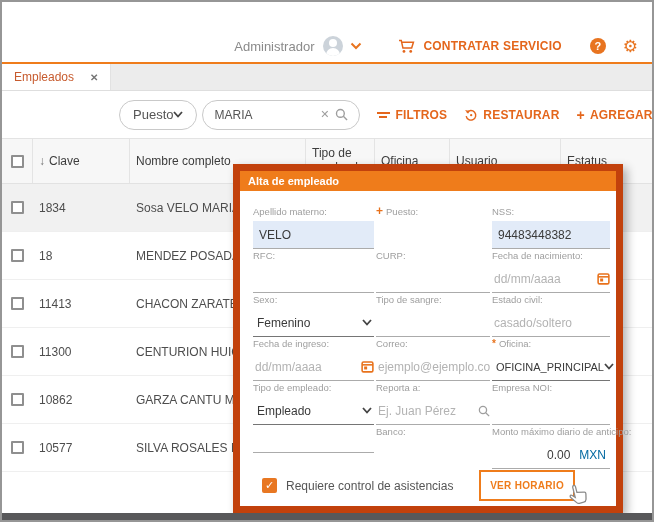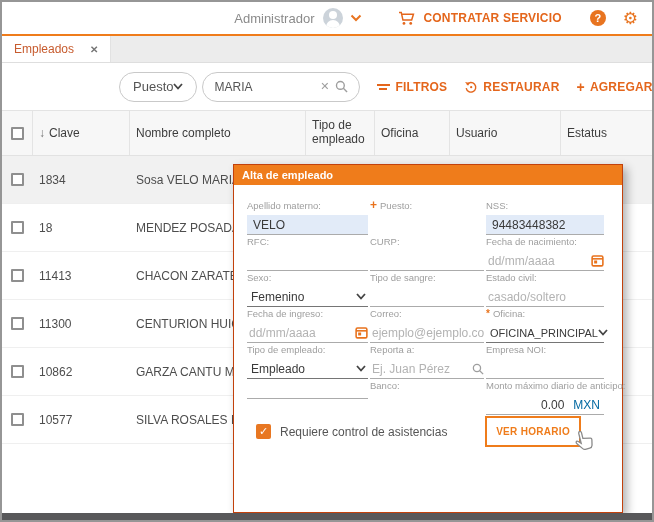--- a/index.html
+++ b/index.html
@@ -1,20 +1,20 @@
 <!DOCTYPE html>
 <html><head>
 <meta charset="utf-8">
 <style>
   * { margin:0; padding:0; box-sizing:border-box; }
   body { font-family:"Liberation Sans", sans-serif; background:#fff; }
   .window { width:654px; height:522px; border:2px solid #969696; position:relative; background:#fff; overflow:hidden; }
 
   
-  .topbar { height:30px; display:flex; align-items:center; justify-content:flex-end; padding:16px 14px; border-bottom:2px solid #ef7c1b; background:#fff; }
+  .topbar { height:30px; display:flex; align-items:center; justify-content:flex-end; padding:16px 14px; border-bottom:2px solid #ef7c1b; background:#fff;margin-top:28px; }
   .user-label { color:#8a8a8a; font-size:13px; }
   .avatar { width:20px; height:20px; border-radius:50%; background:#ccd3da; position:relative; margin:0 7px 0 9px; overflow:hidden; }
   .avatar::before { content:""; position:absolute; width:8px; height:8px; border-radius:50%; background:#fff; left:6px; top:3px; }
   .avatar::after { content:""; position:absolute; width:14px; height:9px; border-radius:7px 7px 0 0; background:#fff; left:3px; top:12px; }
   .chev-orange { width:12px; height:8px; }
   .cart-icon { width:17px; height:15px; margin-left:36px; }
   .contract-label { color:#e4661c; font-size:12px; letter-spacing:.2px; margin-left:8px; font-weight:bold; }
   .help-badge { width:16px; height:16px; border-radius:50%; background:#e87420; color:#fff; font-size:11px; font-weight:bold; display:flex; align-items:center; justify-content:center; margin-left:28px; }
   .gear { color:#e87420; font-size:17px; margin-left:17px; line-height:1; }
 
@@ -43,28 +43,28 @@
   .c-clave { width:97px; } .c-nombre { width:176px; } .c-tipo { width:69px; line-height:1.15; }
   .c-oficina { width:75px; } .c-usuario { width:111px; } .c-estatus { flex:1; border-right:none !important; }
   .sort-arrow { color:#757575; margin-right:4px; font-size:12px; }
   .cbx { width:13px; height:13px; border:2px solid #8f8f8f; border-radius:1px; background:#fff; }
   .trow { display:flex; height:48px; align-items:center; font-size:12px; color:#4d4d4d; border-bottom:1px solid #efefef; background:#fff; }
   .trow.selected { background:#f1f1f1; }
   .trow > div { padding-left:6px; overflow:hidden; white-space:nowrap; }
   .trow .c-check { display:flex; justify-content:center; padding-left:0; }
 
   
-  .modal { position:absolute; left:231px; top:162px; width:390px; height:349px; background:#fff; border:1px solid #c2410c; box-shadow:4px 4px 9px rgba(0,0,0,.3); z-index:5; }
+  .modal { position:absolute; left:231px; top:162px; width:390px; height:349px; background:#fff; border:7px solid #c2410c; box-shadow:4px 4px 9px rgba(0,0,0,.3); z-index:5; }
   .modal-header { height:20px; background:#ef7c1b; color:#fff; font-size:11px; font-weight:bold; display:flex; align-items:center; padding:0 8px; }
   .modal-body { padding:14px 4px 0 13px; }
   .frow { display:grid; grid-template-columns:121px 114px 118px; column-gap:2px; }
   .f-label { font-size:9.5px; color:#9e9e9e; height:12px; display:flex; align-items:center; gap:3px; margin-bottom:4px; white-space:nowrap; }
   .req-plus { color:#e8721c; font-weight:bold; font-size:12px; }
   .req-star { color:#e8721c; font-weight:bold; font-size:10px; }
-  .f-ctl { height:20px; border-bottom:1px solid #ababab; display:flex; align-items:center; font-size:12px; color:#3a3a3a; position:relative; }
+  .f-ctl { height:28px; border-bottom:1px solid #ababab; display:flex; align-items:center; font-size:12px; color:#3a3a3a; position:relative; }
   .f-ctl.filled { background:#e2ebf8; padding-left:4px; }
   .f-ctl.sel { border-bottom-color:#757575; justify-content:space-between; padding-left:4px; padding-right:2px; white-space:nowrap; }
   .f-ctl.noline { border-bottom:none; }
   .f-ctl input { border:none; outline:none; background:transparent; width:100%; font-size:12px; color:#3a3a3a; font-family:inherit; padding:0 0 0 2px; }
   .f-ctl input::placeholder { color:#b3b3b3; opacity:1; }
   .chev-dark { width:10px; height:7px; flex:none; }
   .cal-ic, .mag-ic { flex:none; margin-left:auto; }
   .money { justify-content:flex-end; gap:9px; padding-right:4px; }
   .money .amt { color:#3a3a3a; } .money .cur { color:#0369a1; }
 

